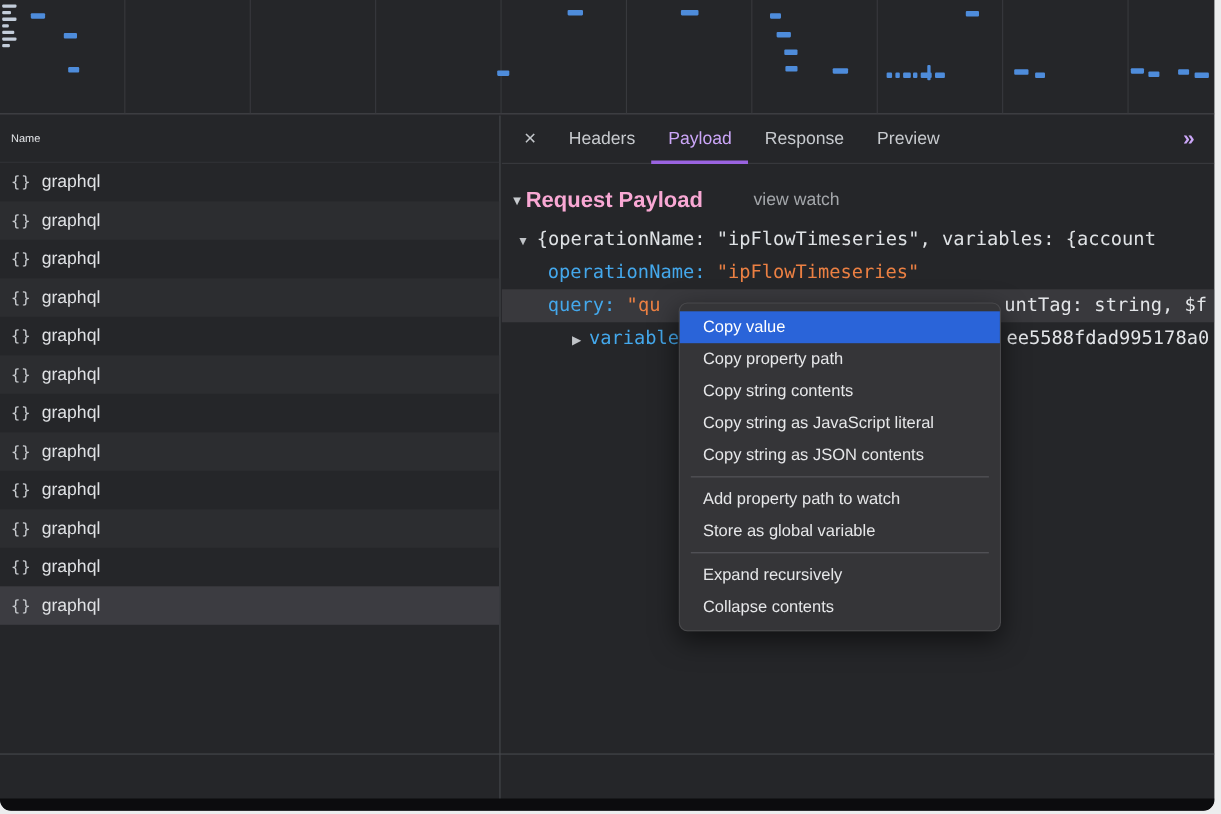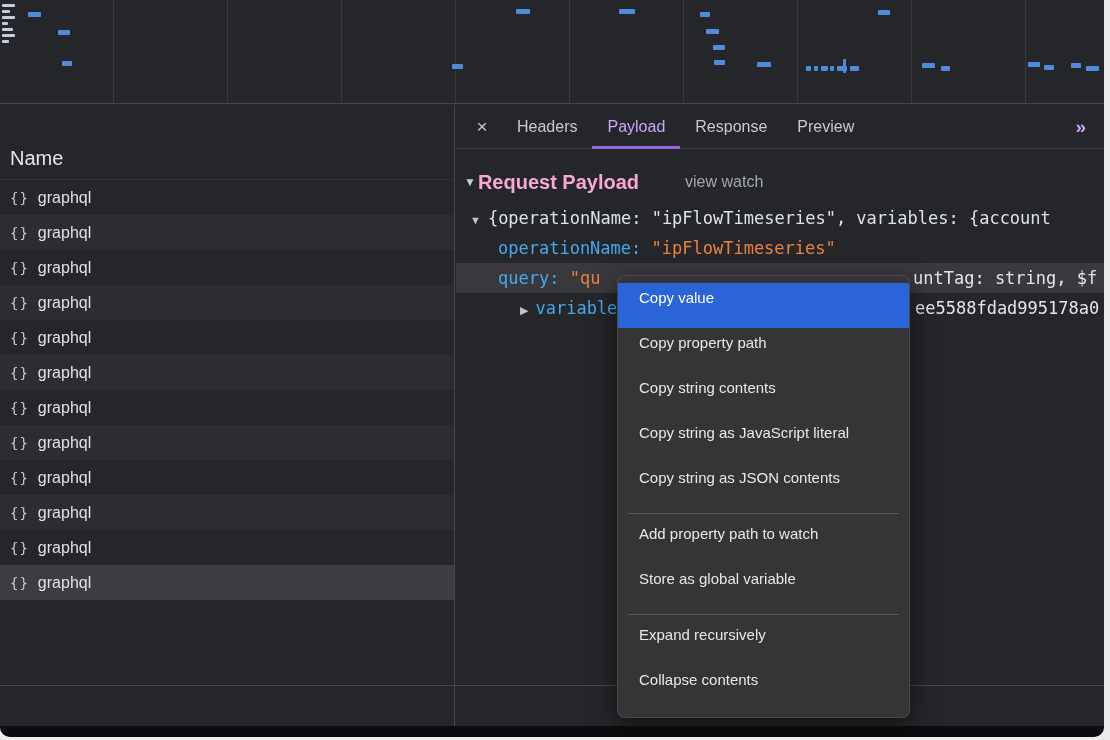--- a/index.html
+++ b/index.html
@@ -15,22 +15,22 @@
   #overview { position:absolute; left:0; top:0; right:0; height:104px;
     border-bottom:1px solid var(--border,#47484c); }
   .gridline { position:absolute; top:0; bottom:0; width:1px; background:var(--grid,#38393d); }
   .tbar { position:absolute; background:var(--bar,#4e8cdb); border-radius:1px; }
   .stackline { position:absolute; left:2px; height:3px; background:#c3cdda; border-radius:1px; }
 
   
   #main { position:absolute; left:0; top:105px; right:0; bottom:0; }
   #left-panel { position:absolute; left:0; top:0; bottom:0; width:455px;
     border-right:1px solid var(--border,#47484c); overflow:hidden; }
-  .list-header { height:43px; line-height:43px; padding-left:10px; font-size:20px;
-    color:#e4e6e9; border-bottom:1px solid #313236;margin-top:32px; }
+  .list-header { height:43px; line-height:43px; padding-left:10px; font-size:10px;
+    color:#e4e6e9; border-bottom:1px solid #313236; }
   .net-row { height:35px; display:flex; align-items:center; padding-left:10px;
     font-size:16px; color:#dfe1e4; white-space:nowrap; }
   .net-row.alt { background:var(--alt_row,#2c2d30); }
   .net-row.selected { background:var(--selected_row,#3c3c41); }
   .net-icon { font-family:"DejaVu Sans Mono", monospace; font-size:14px; color:#c6c9cd;
     margin-right:9px; letter-spacing:1px; }
 
   #right-panel { position:absolute; left:456px; top:0; right:0; bottom:0; overflow:hidden; }
   #tabbar { height:44px; display:flex; align-items:center; padding-left:6px;
     border-bottom:1px solid #3a3b3f; }
@@ -63,21 +63,21 @@
   #footer-line { position:absolute; left:0; right:0; top:685px; height:1px;
     background:var(--border,#47484c); }
   #bottom-bar { position:absolute; left:0; right:0; bottom:0; height:11px;
     background:#0c0c0e; border-radius:0 0 10px 10px; }
 
   
   #context-menu { position:absolute; left:617px; top:275px; width:293px;
     background:var(--menu_bg,#353538); border:1px solid rgba(255,255,255,0.10);
     border-radius:8px; padding:7px 0; box-shadow:0 8px 24px rgba(0,0,0,0.55);
     z-index:10; }
-  .menu-item { height:45px; line-height:29px; padding:0 21px; font-size:15px;
+  .menu-item { height:29px; line-height:29px; padding:0 21px; font-size:15px;
     color:#e6e7e9; white-space:nowrap; }
   .menu-item.highlighted { background:var(--menu_highlight,#2a64d9); color:#ffffff; }
   .menu-sep { height:1px; background:#57575c; margin:5px 10px; }
 </style>
 </head>
 <body>
 
 <div id="devtools">
 
   <div id="overview">

